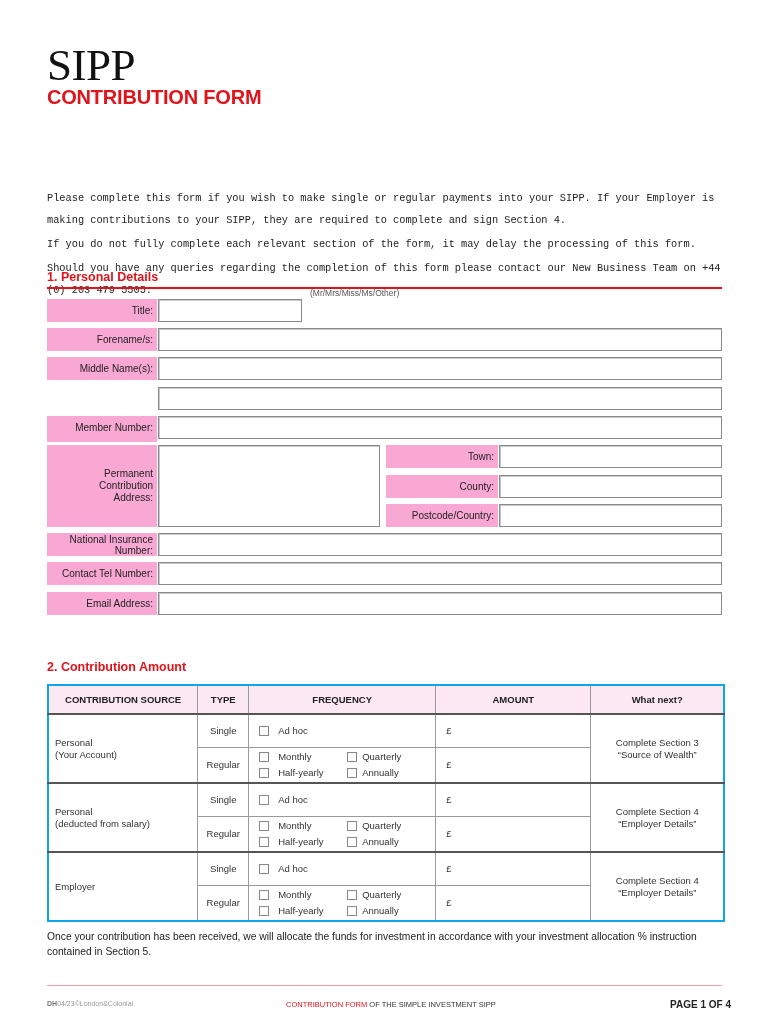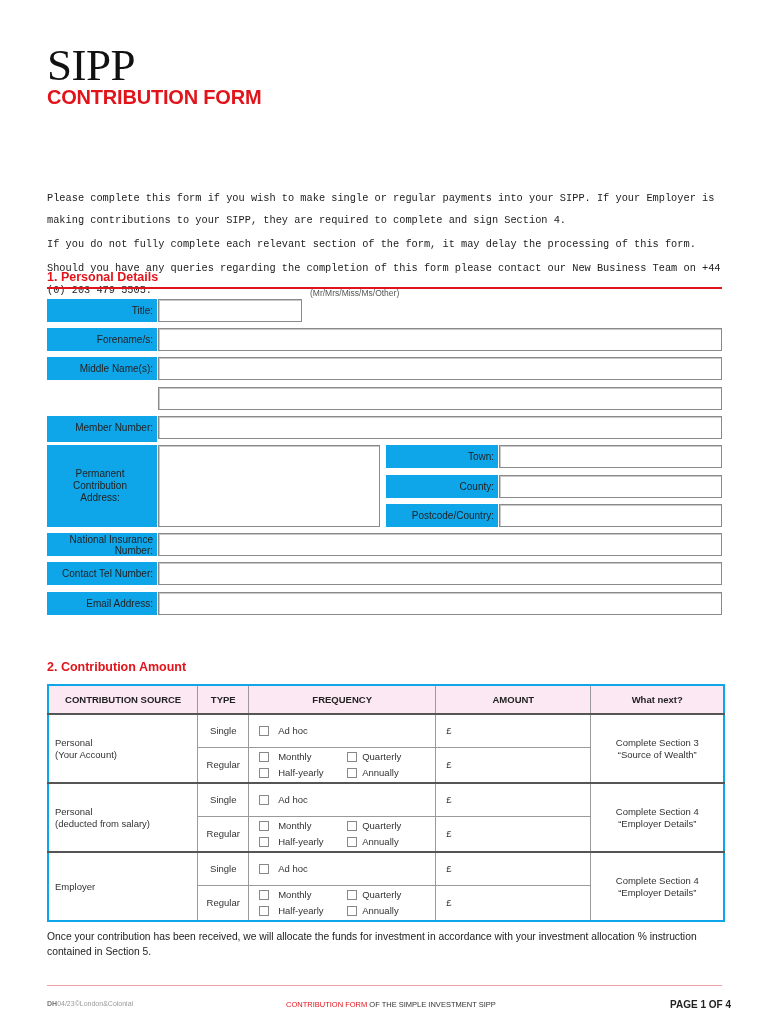--- a/index.html
+++ b/index.html
@@ -8,21 +8,21 @@
   .abs { position: absolute; }
   .logo { left: 47px; top: 40px; font-family: "Liberation Serif", "DejaVu Serif", serif;
           font-size: 45px; line-height: 50px; color: #111; letter-spacing: -0.5px; }
   .subtitle { left: 47px; top: 86px; font-family: "Liberation Sans", sans-serif; font-weight: bold;
               font-size: 20px; color: #e2141b; letter-spacing: -0.2px; }
   .intro { left: 47px; top: 187px; width: 680px; font-size: 10.3px; line-height: 22px; color: #222;
            font-family: Liberation Mono, monospace; }
   .intro p { margin: 0 0 2px 0; }
   .sec-title { font-family: "Liberation Sans", sans-serif; font-weight: bold; font-size: 12.5px; color: #e2141b; }
   .sec-rule { height: 2px; background: #e2141b; }
-  .lbl { background: #0ea5e9; font-family: "Liberation Sans", sans-serif; font-size: 10px; color: #222;
+  .lbl { background: #f9a8d4; font-family: "Liberation Sans", sans-serif; font-size: 10px; color: #222;
          text-align: right; box-sizing: border-box; padding-right: 4px; display: flex; align-items: center;
          justify-content: flex-end; font-weight: normal; }
   .field { background: #fff; border: 1px solid #8a8a8a; box-shadow: inset 1px 1px 0 #c8c8c8; box-sizing: border-box; }
   .hint { font-size: 8.5px; color: #555; font-family: "Liberation Sans", sans-serif; }
   table.contrib { border-collapse: collapse; font-family: "Liberation Sans", sans-serif; font-size: 9.5px; color: #333; }
   table.contrib td, table.contrib th { border: 1px solid #9a9a9a; padding: 0; }
   table.contrib th { background: #fce8f2; font-weight: bold; font-size: 9.5px; color: #222; height: 27px; }
   table.contrib .thick-top td { border-top: 2px solid #555; }
   .whatnext-h { font-size: 15px; font-weight: bold; color: #111; }
   .cb { display: inline-block; width: 8px; height: 8px; border: 1px solid #888; background: #fff;
@@ -66,21 +66,21 @@
 
 <div class="abs lbl" style="left:47px; top:357px; width:110px; height:23px;">Middle Name(s):</div>
 <input class="abs field" style="left: 158px; top: 357px; width: 564px; height: 23px;" value="">
 
 <div class="abs lbl" style="left:47px; top:387px; width:110px; height:23px;margin-top:32px;">Surname:</div>
 <input class="abs field" style="left: 158px; top: 387px; width: 564px; height: 23px;" value="">
 
 <div class="abs lbl" style="left:47px; top:416px; width:110px; height:23px;">Member Number:</div>
 <input class="abs field" style="left: 158px; top: 416px; width: 564px; height: 23px;" value="">
 
-<div class="abs lbl" style="left:47px; top:445px; width:110px; height:82px; flex-direction:column; justify-content:center; line-height:12px;">
+<div class="abs lbl" style="left:47px; top:445px; width:110px; height:82px; flex-direction:column; align-items:flex-end; justify-content:center; line-height:12px;">
   <span>Permanent</span>
   <span>Contribution</span>
   <span>Address:</span>
 </div>
 <textarea class="abs field" style="left: 158px; top: 445px; width: 222px; height: 82px; resize: none;" value=""></textarea>
 
 <div class="abs lbl" style="left:386px; top:445px; width:112px; height:23px;">Town:</div>
 <input class="abs field" style="left: 499px; top: 445px; width: 223px; height: 23px;" value="">
 
 <div class="abs lbl" style="left:386px; top:475px; width:112px; height:23px;">County:</div>

